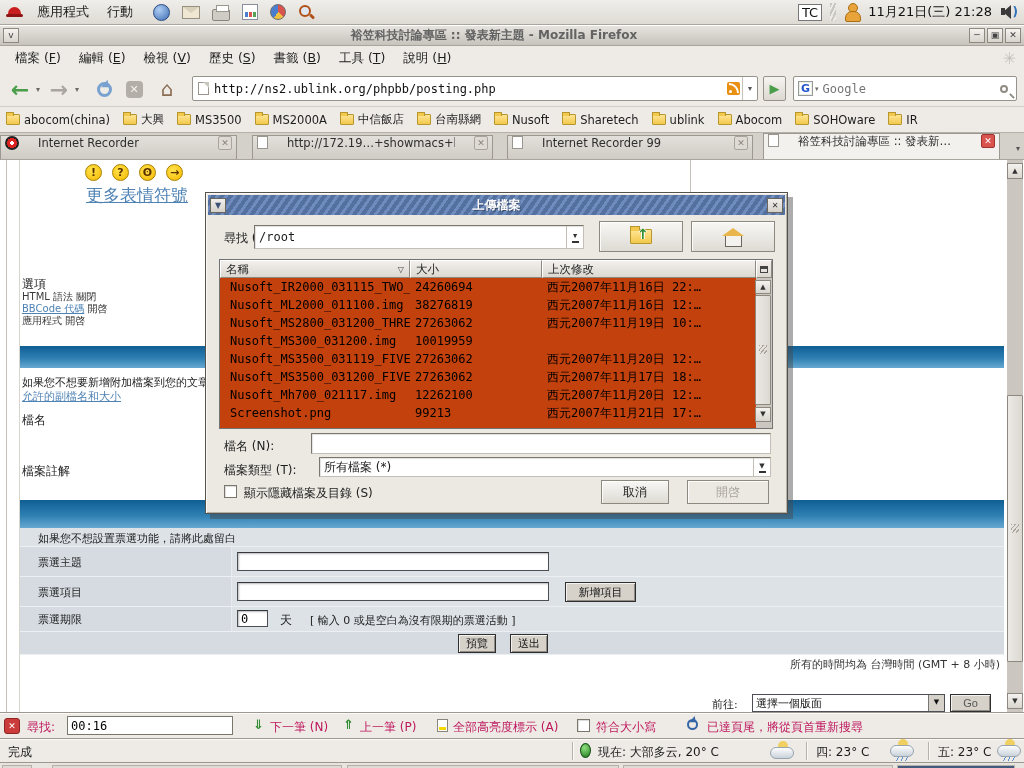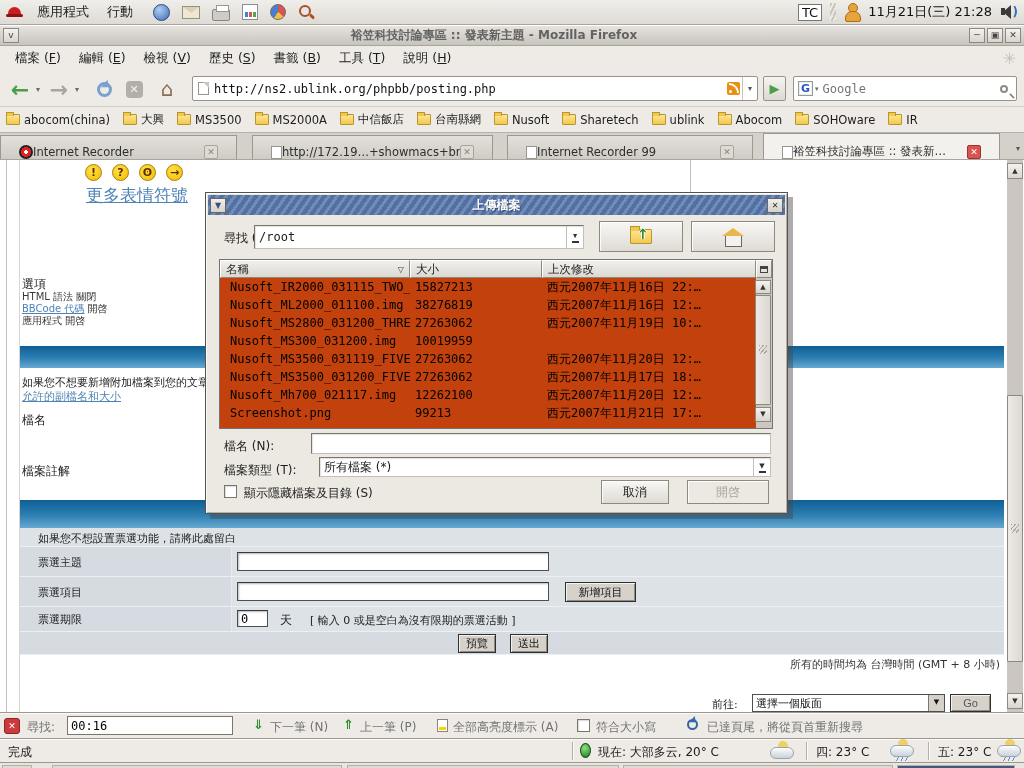--- a/index.html
+++ b/index.html
@@ -70,21 +70,21 @@
 #search-input{flex:1;border:none;outline:none;font-size:12px;color:#9a968e;margin:0 4px;background:transparent;font-family:"DejaVu Sans Mono","Liberation Mono",monospace}
 .i-mag{width:8px;height:8px;border:2px solid #908c85;border-radius:50%;position:relative;display:inline-block;margin-right:4px}
 .i-mag::after{content:"";position:absolute;left:7px;top:8px;width:6px;height:2px;background:#908c85;transform:rotate(45deg)}
 #bkmbar{position:absolute;left:0;top:107px;width:1024px;height:26px;background:#eeebe7;border-bottom:1px solid #b5b1aa;display:flex;align-items:center;gap:13px;padding-left:6px}
 .bkm{display:flex;align-items:center;gap:4px;font-size:11.5px;color:#1c1c1c}
 .i-folder{width:14px;height:11px;background:linear-gradient(#ffe494,#f2c94c);border:1px solid #b8962e;border-radius:1px;position:relative;display:inline-block}
 .i-folder::before{content:"";position:absolute;left:-1px;top:-3px;width:6px;height:3px;background:#f2c94c;border:1px solid #b8962e;border-bottom:none}
 
 
 #tabbar{position:absolute;left:0;top:133px;width:1024px;height:27px;background:#d4d0ca;border-bottom:1px solid #a9a49c;display:flex;align-items:flex-end}
-.tab{height:24px;border:1px solid #9c988f;border-bottom:none;background:linear-gradient(#e3e0db,#cfccc6);display:flex;align-items:flex-end;padding:0 18px;gap:0}
+.tab{height:24px;border:1px solid #9c988f;border-bottom:none;background:linear-gradient(#e3e0db,#cfccc6);display:flex;align-items:flex-start;padding:0 4px;gap:19px}
 .tab.active{height:26px;background:#f3f1ee}
 .tab-title{flex:1;font-size:11.5px;color:#2e2e2e;white-space:nowrap;overflow:hidden}
 .tab-close{width:14px;height:14px;border:1px solid #a9a49c;background:#dedbd5;color:#8a867e;font-size:9px;line-height:12px;text-align:center;border-radius:2px}
 .tab-close.red{background:#d9534f;border-color:#a03330;color:#fff}
 .icon-page{width:11px;height:13px;background:#fff;border:1px solid #9b968d;position:relative;display:inline-block}
 .icon-recorder{width:14px;height:14px;border-radius:50%;background:radial-gradient(circle at 50% 50%,#fff 0 2px,#d22 2px 5px,#222 5px 7px);display:inline-block}
 #tab-overflow{margin-left:auto;margin-bottom:6px;margin-right:4px;font-size:8px;color:#555}
 
 
 #viewport{position:absolute;left:0;top:160px;width:1024px;height:552px;background:#fff;overflow:hidden}
@@ -135,21 +135,21 @@
 .fl-row{display:flex;height:18px;align-items:center;font-family:"DejaVu Sans Mono","Liberation Mono",monospace;font-size:12px;color:#000}
 .fl-name{width:190px;padding-left:10px;white-space:nowrap;overflow:hidden}
 .fl-size{width:132px;padding-left:5px}
 .fl-date{flex:1;padding-left:5px;white-space:nowrap;overflow:hidden}
 #fl-sb{position:absolute;right:0;top:18px;width:16px;bottom:0;background:#cbc7c0}
 .checkbox{position:absolute;width:13px;height:13px;background:#fff;border:1px solid #7b766c;box-shadow:inset 1px 1px 1px rgba(0,0,0,.15)}
 
 
 #findbar{position:absolute;left:0;top:712px;width:1024px;height:26px;background:#eeebe7;border-top:1px solid #9c988f;box-shadow:inset 0 1px 0 #fbfaf8}
 #find-close{position:absolute;left:4px;top:5px;width:16px;height:16px;background:#cc3b3b;border:1px solid #8e2424;border-radius:3px;color:#fff;font-size:9px;font-weight:bold;text-align:center;line-height:14px}
-.fb-label{position:absolute;top:6px;font-size:12px;color:#737373}
+.fb-label{position:absolute;top:6px;font-size:12px;color:#be185d}
 #find-input{position:absolute;left:67px;top:3px;width:166px;height:19px;background:#fff;border:1px solid #7b766c;font-size:12px;padding:0 3px;outline:none;font-family:"DejaVu Sans Mono","Liberation Mono",monospace}
 .fb-arrow{position:absolute;top:4px;font-size:13px;font-weight:bold;color:#2e8b2e}
 .i-hl{position:absolute;left:437px;top:6px;width:11px;height:13px;background:#fff;border:1px solid #8a867e}
 .i-hl::after{content:"";position:absolute;left:1px;top:7px;width:7px;height:3px;background:#f5d800}
 .i-wrap{position:absolute;left:687px;top:6px;width:11px;height:11px;border:2px solid #3465a4;border-radius:50%}
 .i-wrap::after{content:"";position:absolute;right:-4px;top:-3px;border:4px solid transparent;border-left:5px solid #3465a4;transform:rotate(40deg)}
 
 
 #statusbar{position:absolute;left:0;top:738px;width:1024px;height:24px;background:#eeebe7;border-top:1px solid #9c988f;box-shadow:inset 0 1px 0 #fbfaf8}
 .st-text{position:absolute;top:5px;font-size:12px;color:#1c1c1c}
@@ -424,21 +424,21 @@
           <div class="fl-hcell" style="flex:1">
               <span>上次修改</span>
             </div>
           <div class="fl-corner">
               <span class="mini"></span>
             </div>
         </div>
         <div id="fl-rows">
             <div class="fl-row">
     <span class="fl-name">Nusoft_IR2000_031115_TWO_…</span>
-    <span class="fl-size">15827213</span>
+    <span class="fl-size">24260694</span>
     <span class="fl-date">西元2007年11月16日 22:…</span>
   </div>
             <div class="fl-row">
     <span class="fl-name">Nusoft_ML2000_011100.img</span>
     <span class="fl-size">38276819</span>
     <span class="fl-date">西元2007年11月16日 12:…</span>
   </div>
             <div class="fl-row">
     <span class="fl-name">Nusoft_MS2800_031200_THRE…</span>
     <span class="fl-size">27263062</span>

